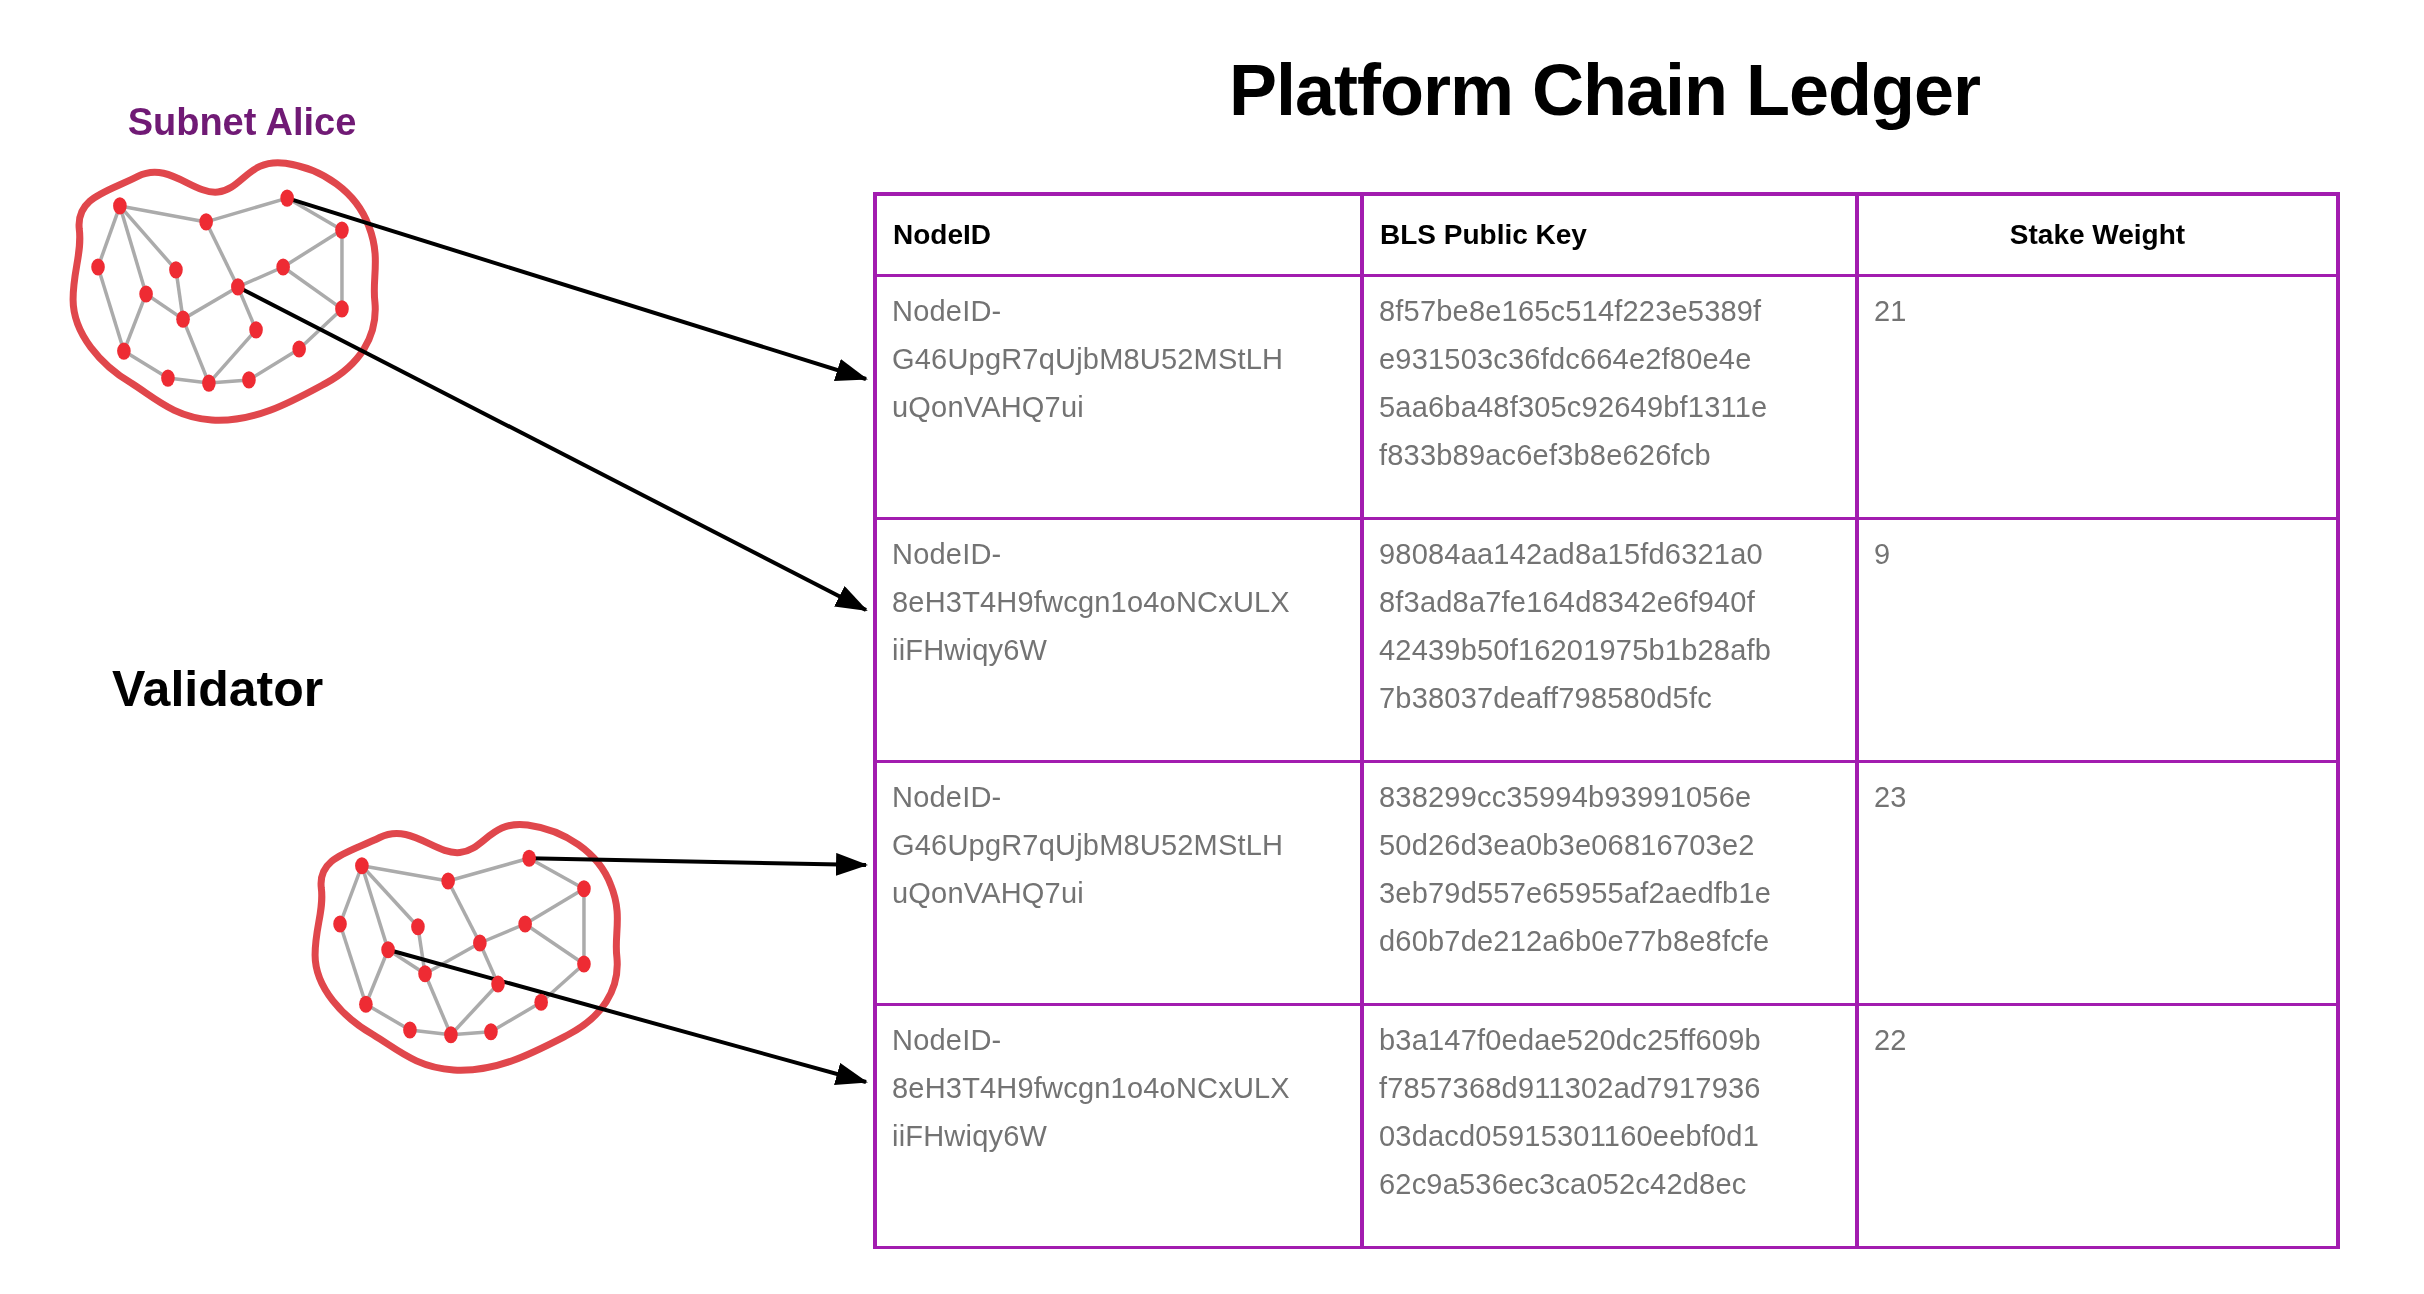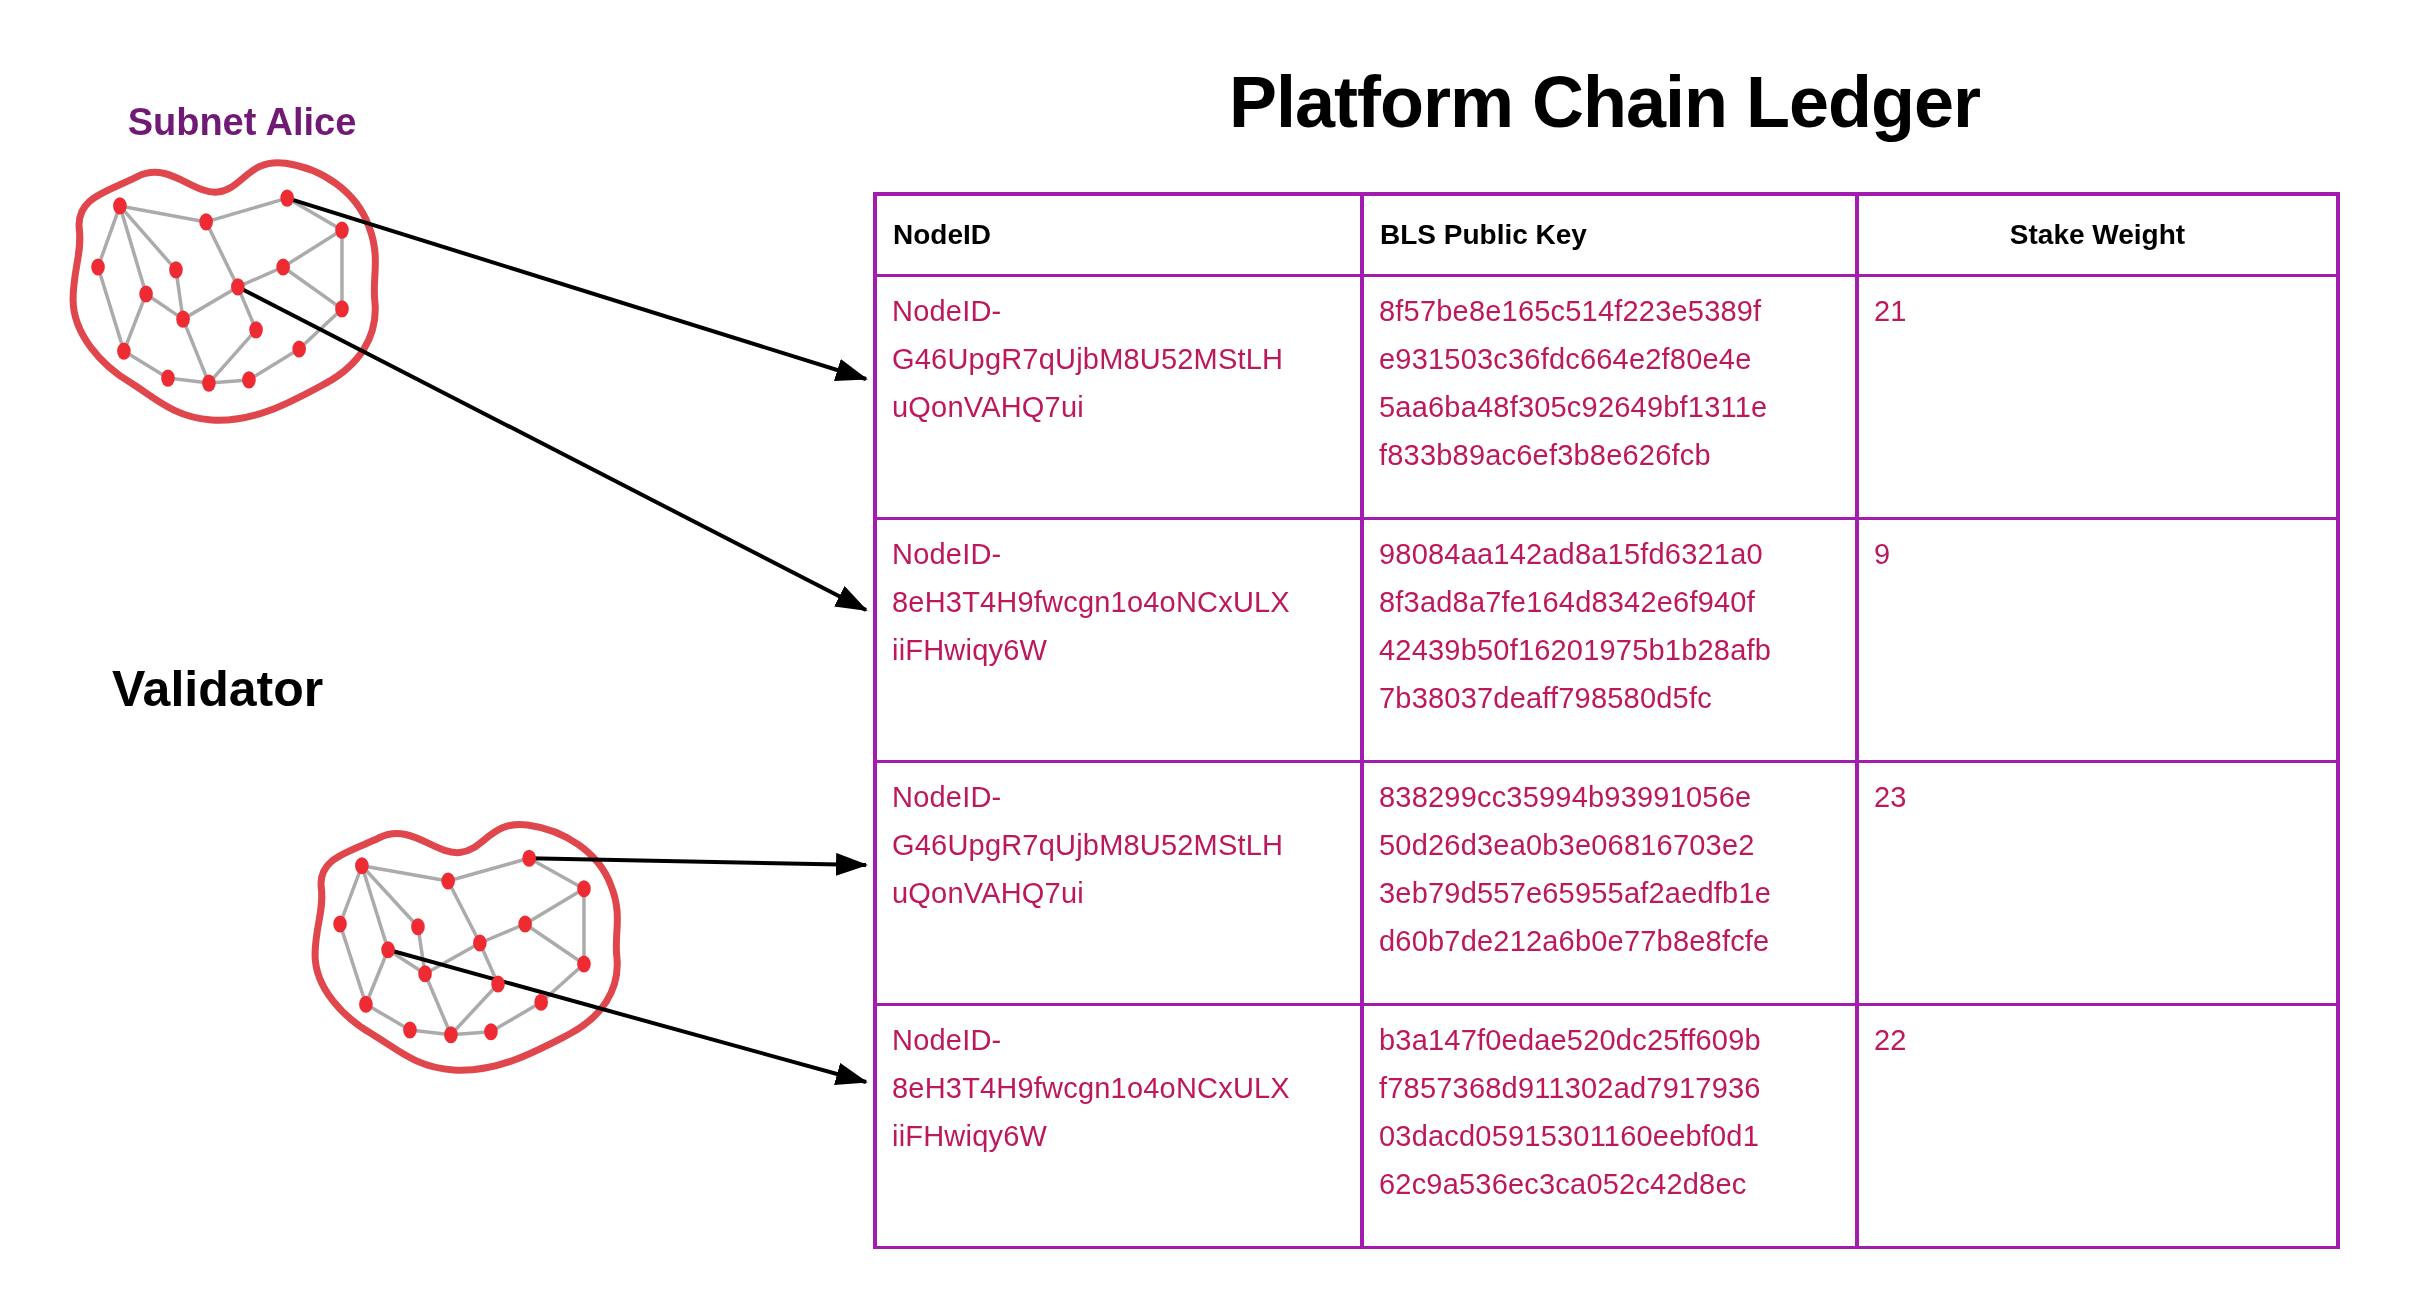--- a/index.html
+++ b/index.html
@@ -5,21 +5,21 @@
   html, body { margin: 0; padding: 0; background: #ffffff; }
   body {
     width: 2424px; height: 1294px; position: relative; overflow: hidden;
     font-family: "Liberation Sans", "DejaVu Sans", sans-serif;
     -webkit-font-smoothing: antialiased;
   }
   .canvas { position: absolute; inset: 0; }
   #diagram-svg { position: absolute; left: 0; top: 0; }
 
   .page-title {
-    position: absolute; left: 873px; top: 62px; width: 1463px;
+    position: absolute; left: 873px; top: 50px; width: 1463px;
     text-align: center; font-size: 72px; font-weight: 700; color: #000;
     letter-spacing: -1px; line-height: 80px; white-space: nowrap;
   }
   .subnet-label {
     position: absolute; font-size: 38px; font-weight: 700; color: #701a75;
     text-align: center; line-height: 44px; white-space: nowrap;
   }
   .subnet-label.alice { left: 92px; top: 100px; width: 300px; }
   .subnet-label.bob   { left: 61px;  top: 917px; width: 300px; }
 
@@ -45,21 +45,21 @@
   }
   table.ledger th {
     border-bottom-width: 3px;
     height: 78px; font-size: 28px; font-weight: 700; color: #000;
     text-align: left; padding: 0 0 0 16px; vertical-align: middle;
   }
   table.ledger th.center { text-align: center; padding-left: 0; }
   table.ledger td {
     border-top-width: 3px; border-bottom-width: 3px;
     height: 230px; vertical-align: top;
-    font-size: 29px; line-height: 48px; color: #be185d;
+    font-size: 29px; line-height: 48px; color: #737373;
     padding: 10px 12px 0 15px;
     white-space: pre-line; letter-spacing: 0.2px;
   }
 </style>
 </head>
 <body>
 
 <div class="canvas">
 
   <svg id="diagram-svg" width="2424" height="1294" viewBox="0 0 2424 1294">

